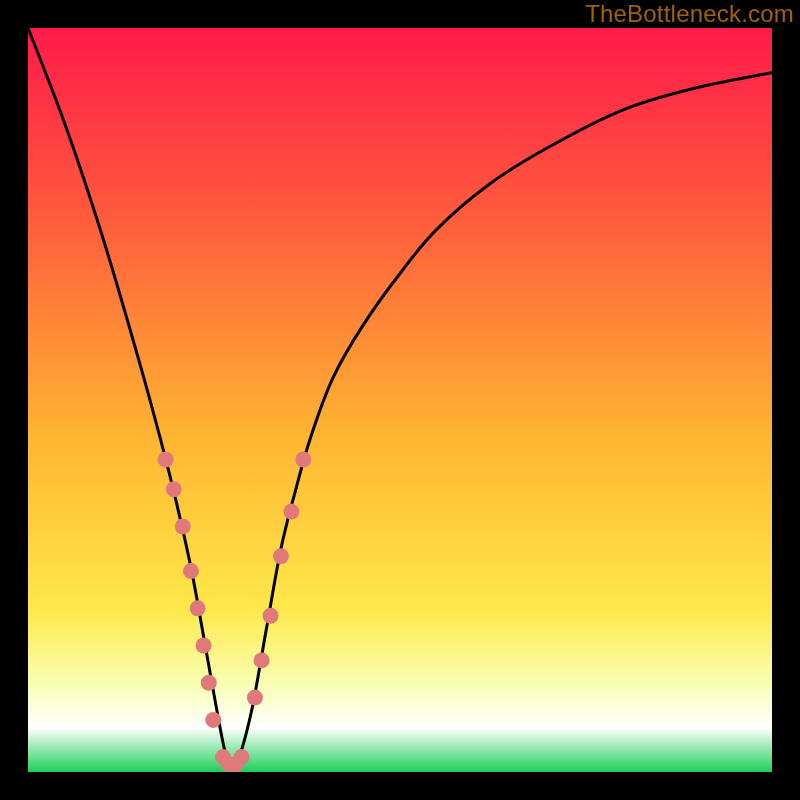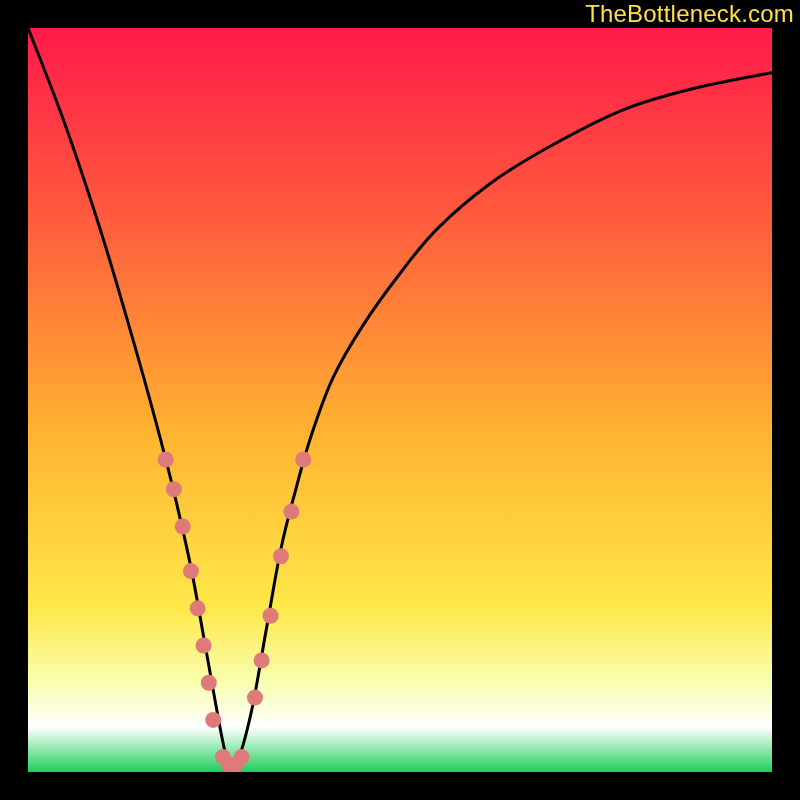--- a/index.html
+++ b/index.html
@@ -36,21 +36,21 @@
     inset: 0;
     width: 100%;
     height: 100%;
   }
   .brand {
     position: absolute;
     top: 0px;
     right: 6px;
     font-family: Arial, Helvetica, sans-serif;
     font-size: 24px;
-    color: #fde047;
+    color: #a16207;
     font-weight: 500;
     letter-spacing: 0.2px;
   }
 </style>
 </head>
 <body>
 
 <div class="stage">
   <div class="plot" id="plot" style="--c-top: #ff1a4a; --c-upper: #ff5a3d; --c-mid: #ffb531; --c-lower: #ffe84a; --c-pale: #f8ffb0; --c-white: #ffffff; --c-bottom: #1ecf5a;">
     <svg class="curve" id="svg" viewBox="0 0 744 744" preserveAspectRatio="none">

